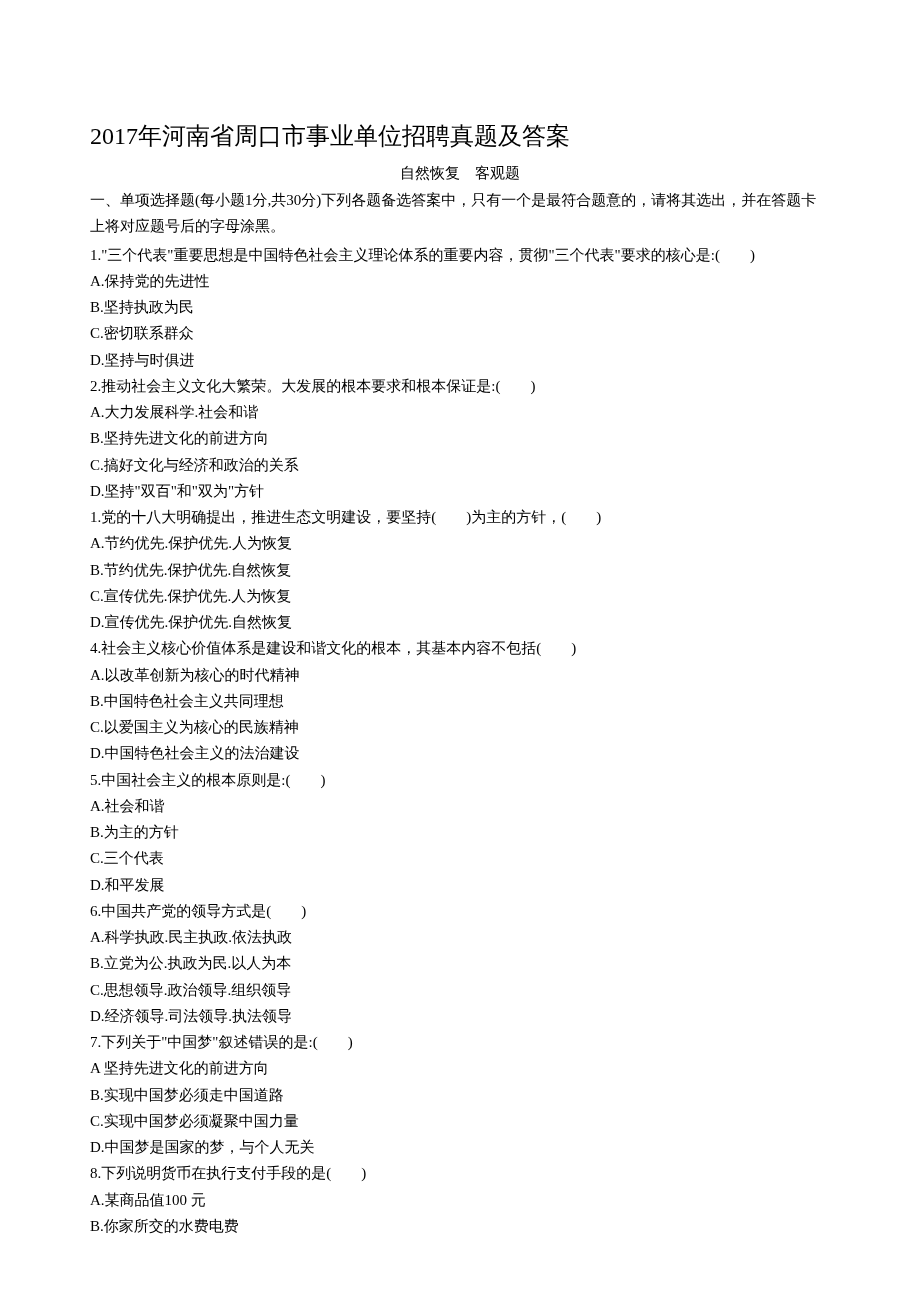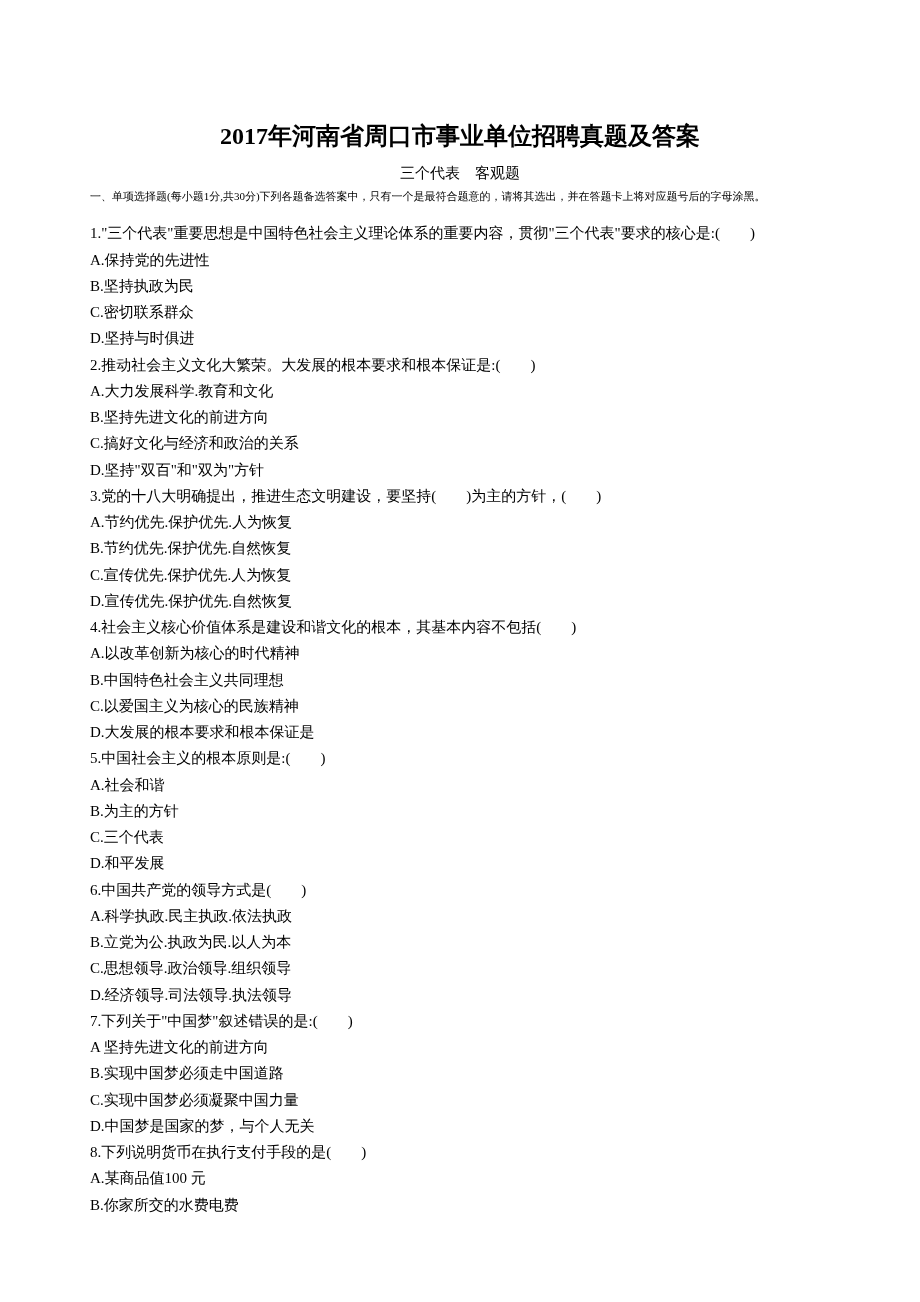--- a/index.html
+++ b/index.html
@@ -5,74 +5,73 @@
     * { margin: 0; padding: 0; box-sizing: border-box; }
     body {
       width: 920px;
       min-height: 1302px;
       background: #fff;
       font-family: "SimSun", "宋体", serif;
       padding: 120px 90px 80px 90px;
     }
     .title {
       font-size: 24px;
-      font-weight: bold;
-      text-align: center;
+      font-weight: normal;
       margin-bottom: 12px;
       font-family: "SimSun", "宋体", serif;
     }
     .section-header {
       font-size: 15px;
       text-align: center;
       margin-bottom: 4px;
     }
     .instructions {
-      font-size: 11px;
+      font-size: 15px;
       line-height: 1.75;
-      margin-bottom: 14px;
+      margin-bottom: 2px;
     }
     .question {
       font-size: 15px;
       line-height: 1.75;
     }
     .option {
       font-size: 15px;
       line-height: 1.75;
     }
   </style>
 </head>
 <body>
 
 <h1 class="title">2017年河南省周口市事业单位招聘真题及答案</h1>
-<div class="section-header">三个代表　客观题</div>
+<div class="section-header">自然恢复　客观题</div>
 <div class="instructions">一、单项选择题(每小题1分,共30分)下列各题备选答案中，只有一个是最符合题意的，请将其选出，并在答题卡上将对应题号后的字母涂黑。</div>
 
 <div class="question">1."三个代表"重要思想是中国特色社会主义理论体系的重要内容，贯彻"三个代表"要求的核心是:(　　)</div>
 <div class="option">A.保持党的先进性</div>
 <div class="option">B.坚持执政为民</div>
 <div class="option">C.密切联系群众</div>
 <div class="option">D.坚持与时俱进</div>
 
 <div class="question">2.推动社会主义文化大繁荣。大发展的根本要求和根本保证是:(　　)</div>
-<div class="option">A.大力发展科学.教育和文化</div>
+<div class="option">A.大力发展科学.社会和谐</div>
 <div class="option">B.坚持先进文化的前进方向</div>
 <div class="option">C.搞好文化与经济和政治的关系</div>
 <div class="option">D.坚持"双百"和"双为"方针</div>
 
-<div class="question">3.党的十八大明确提出，推进生态文明建设，要坚持(　　)为主的方针，(　　)</div>
+<div class="question">1.党的十八大明确提出，推进生态文明建设，要坚持(　　)为主的方针，(　　)</div>
 <div class="option">A.节约优先.保护优先.人为恢复</div>
 <div class="option">B.节约优先.保护优先.自然恢复</div>
 <div class="option">C.宣传优先.保护优先.人为恢复</div>
 <div class="option">D.宣传优先.保护优先.自然恢复</div>
 
 <div class="question">4.社会主义核心价值体系是建设和谐文化的根本，其基本内容不包括(　　)</div>
 <div class="option">A.以改革创新为核心的时代精神</div>
 <div class="option">B.中国特色社会主义共同理想</div>
 <div class="option">C.以爱国主义为核心的民族精神</div>
-<div class="option">D.大发展的根本要求和根本保证是</div>
+<div class="option">D.中国特色社会主义的法治建设</div>
 
 <div class="question">5.中国社会主义的根本原则是:(　　)</div>
 <div class="option">A.社会和谐</div>
 <div class="option">B.为主的方针</div>
 <div class="option">C.三个代表</div>
 <div class="option">D.和平发展</div>
 
 <div class="question">6.中国共产党的领导方式是(　　)</div>
 <div class="option">A.科学执政.民主执政.依法执政</div>
 <div class="option">B.立党为公.执政为民.以人为本</div>

